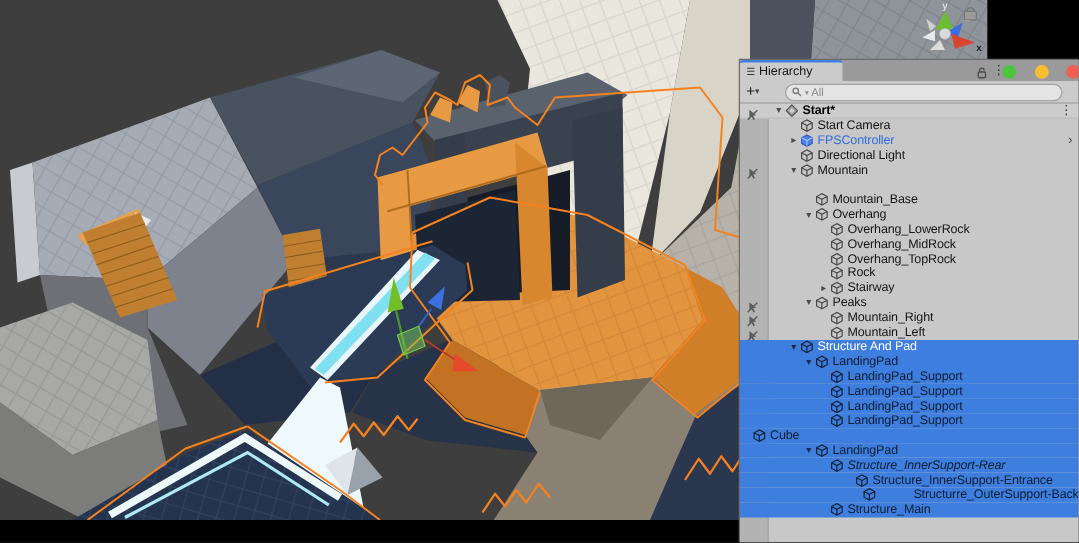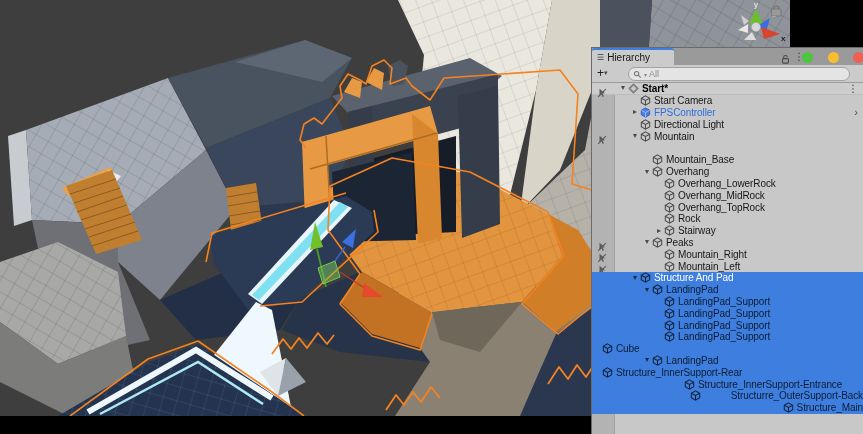--- a/index.html
+++ b/index.html
@@ -480,21 +480,21 @@
         <div class="row sel" style="padding-left: 50px;">
           <span class="exp">▾</span>
           <span class="obj-icn">
             <svg viewBox="0 0 12 12" width="11" height="11">
     <path d="M6 1 L10.6 3.5 V8.5 L6 11 L1.4 8.5 V3.5 Z" fill="none" stroke="currentColor" stroke-width="1.1"></path>
     <path d="M1.4 3.5 L6 6 L10.6 3.5 M6 6 V11" fill="none" stroke="currentColor" stroke-width="1.1"></path>
   </svg>
           </span>
           <span class="lbl">LandingPad</span>
         </div>
-        <div class="row sel" style="">
+        <div class="row sel" style="padding-left: 62px; font-style: italic;">
           <span class="exp"></span>
           <span class="obj-icn">
             <svg viewBox="0 0 12 12" width="11" height="11">
     <path d="M6 1 L10.6 3.5 V8.5 L6 11 L1.4 8.5 V3.5 Z" fill="none" stroke="currentColor" stroke-width="1.1"></path>
     <path d="M1.4 3.5 L6 6 L10.6 3.5 M6 6 V11" fill="none" stroke="currentColor" stroke-width="1.1"></path>
   </svg>
           </span>
           <span class="lbl">Structure_InnerSupport-Rear</span>
         </div>
         <div class="row sel" style="padding-left: 82px;">
@@ -510,21 +510,21 @@
         <div class="row sel" style="padding-left: 62px; justify-content: space-between;">
           <span class="exp"></span>
           <span class="obj-icn">
             <svg viewBox="0 0 12 12" width="11" height="11">
     <path d="M6 1 L10.6 3.5 V8.5 L6 11 L1.4 8.5 V3.5 Z" fill="none" stroke="currentColor" stroke-width="1.1"></path>
     <path d="M1.4 3.5 L6 6 L10.6 3.5 M6 6 V11" fill="none" stroke="currentColor" stroke-width="1.1"></path>
   </svg>
           </span>
           <span class="lbl">Structurre_OuterSupport-Back</span>
         </div>
-        <div class="row sel" style="padding-left: 62px; justify-content: flex-end;">
+        <div class="row sel" style="padding-left: 62px;">
           <span class="exp"></span>
           <span class="obj-icn">
             <svg viewBox="0 0 12 12" width="11" height="11">
     <path d="M6 1 L10.6 3.5 V8.5 L6 11 L1.4 8.5 V3.5 Z" fill="none" stroke="currentColor" stroke-width="1.1"></path>
     <path d="M1.4 3.5 L6 6 L10.6 3.5 M6 6 V11" fill="none" stroke="currentColor" stroke-width="1.1"></path>
   </svg>
           </span>
           <span class="lbl">Structure_Main</span>
         </div>
       </div>

